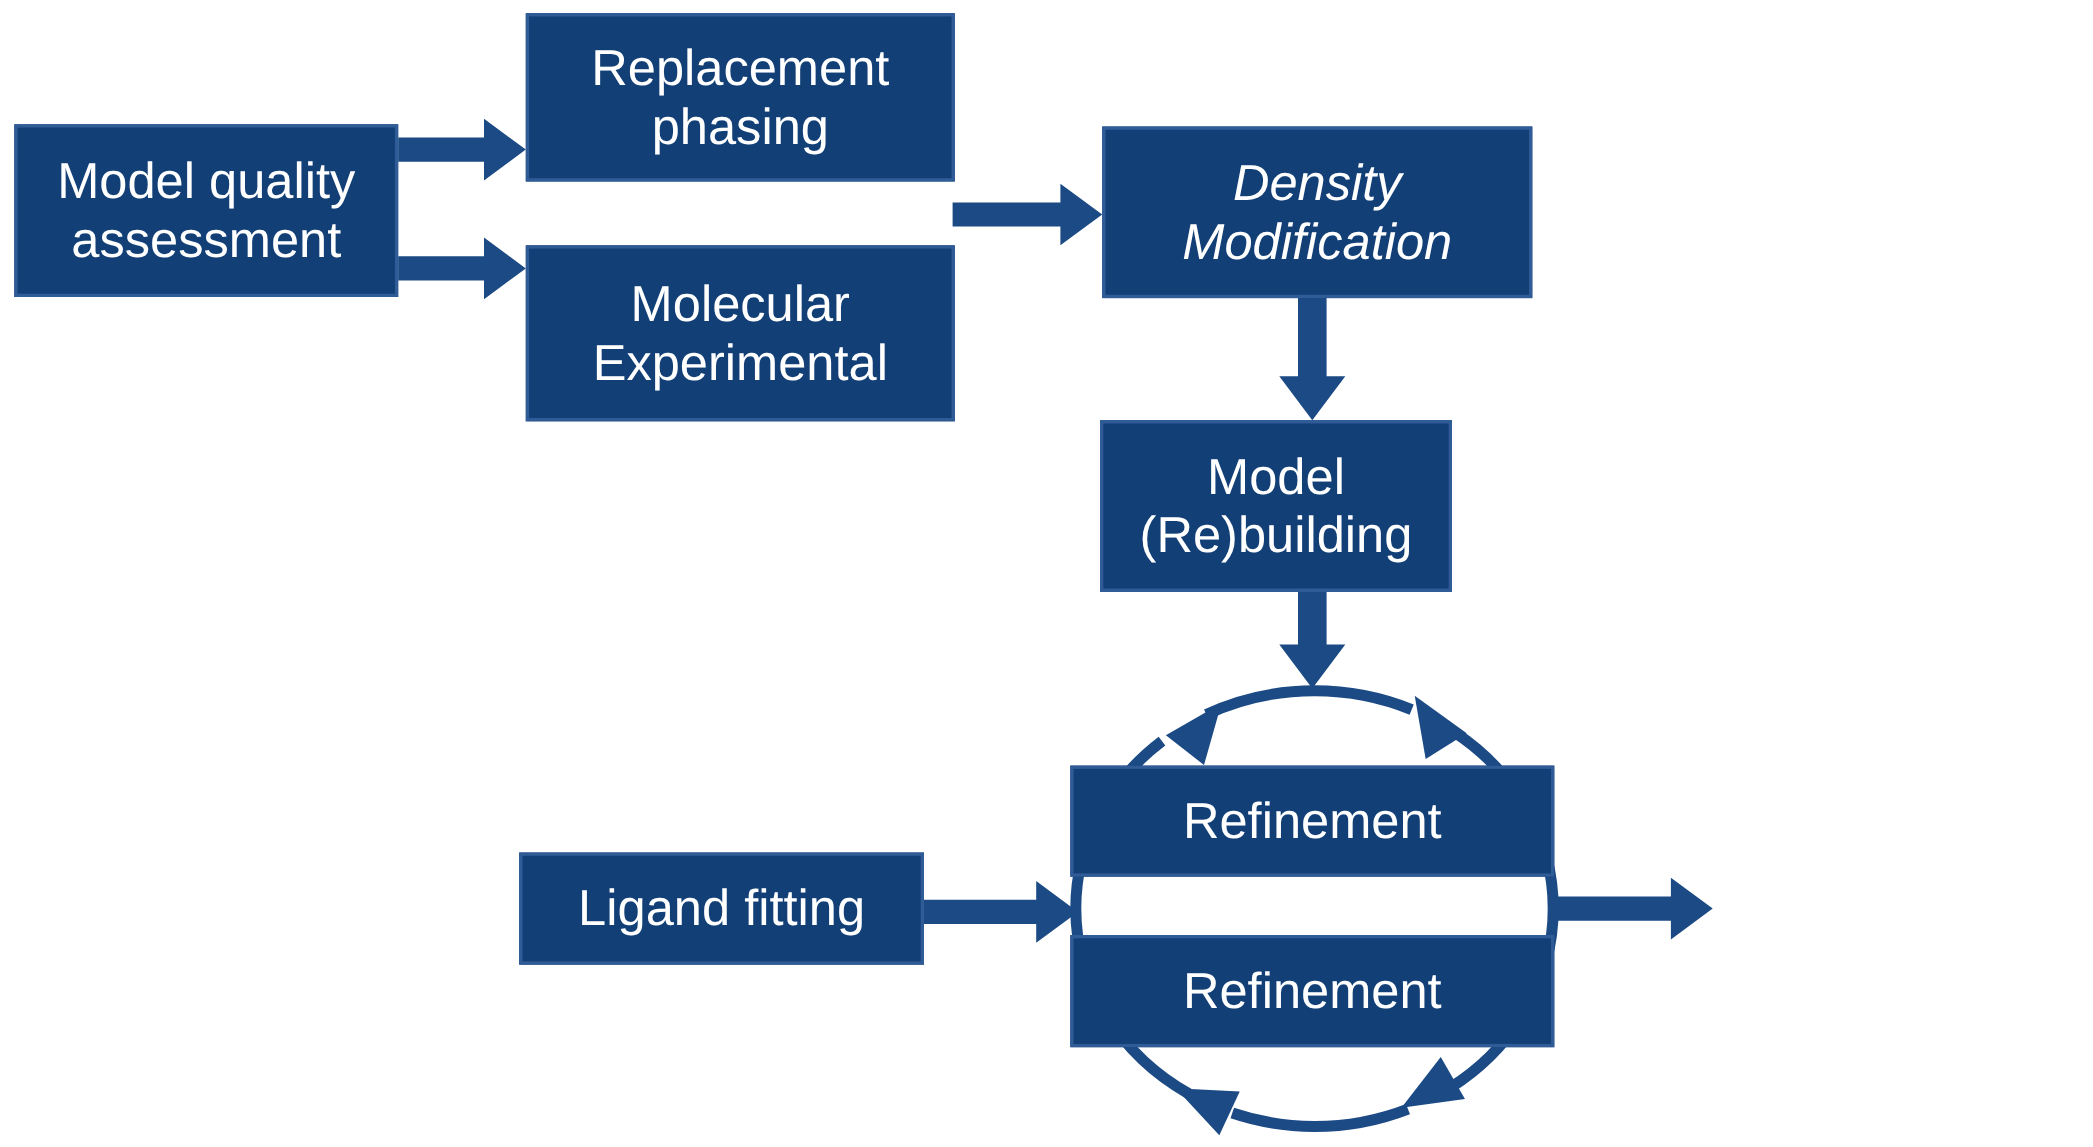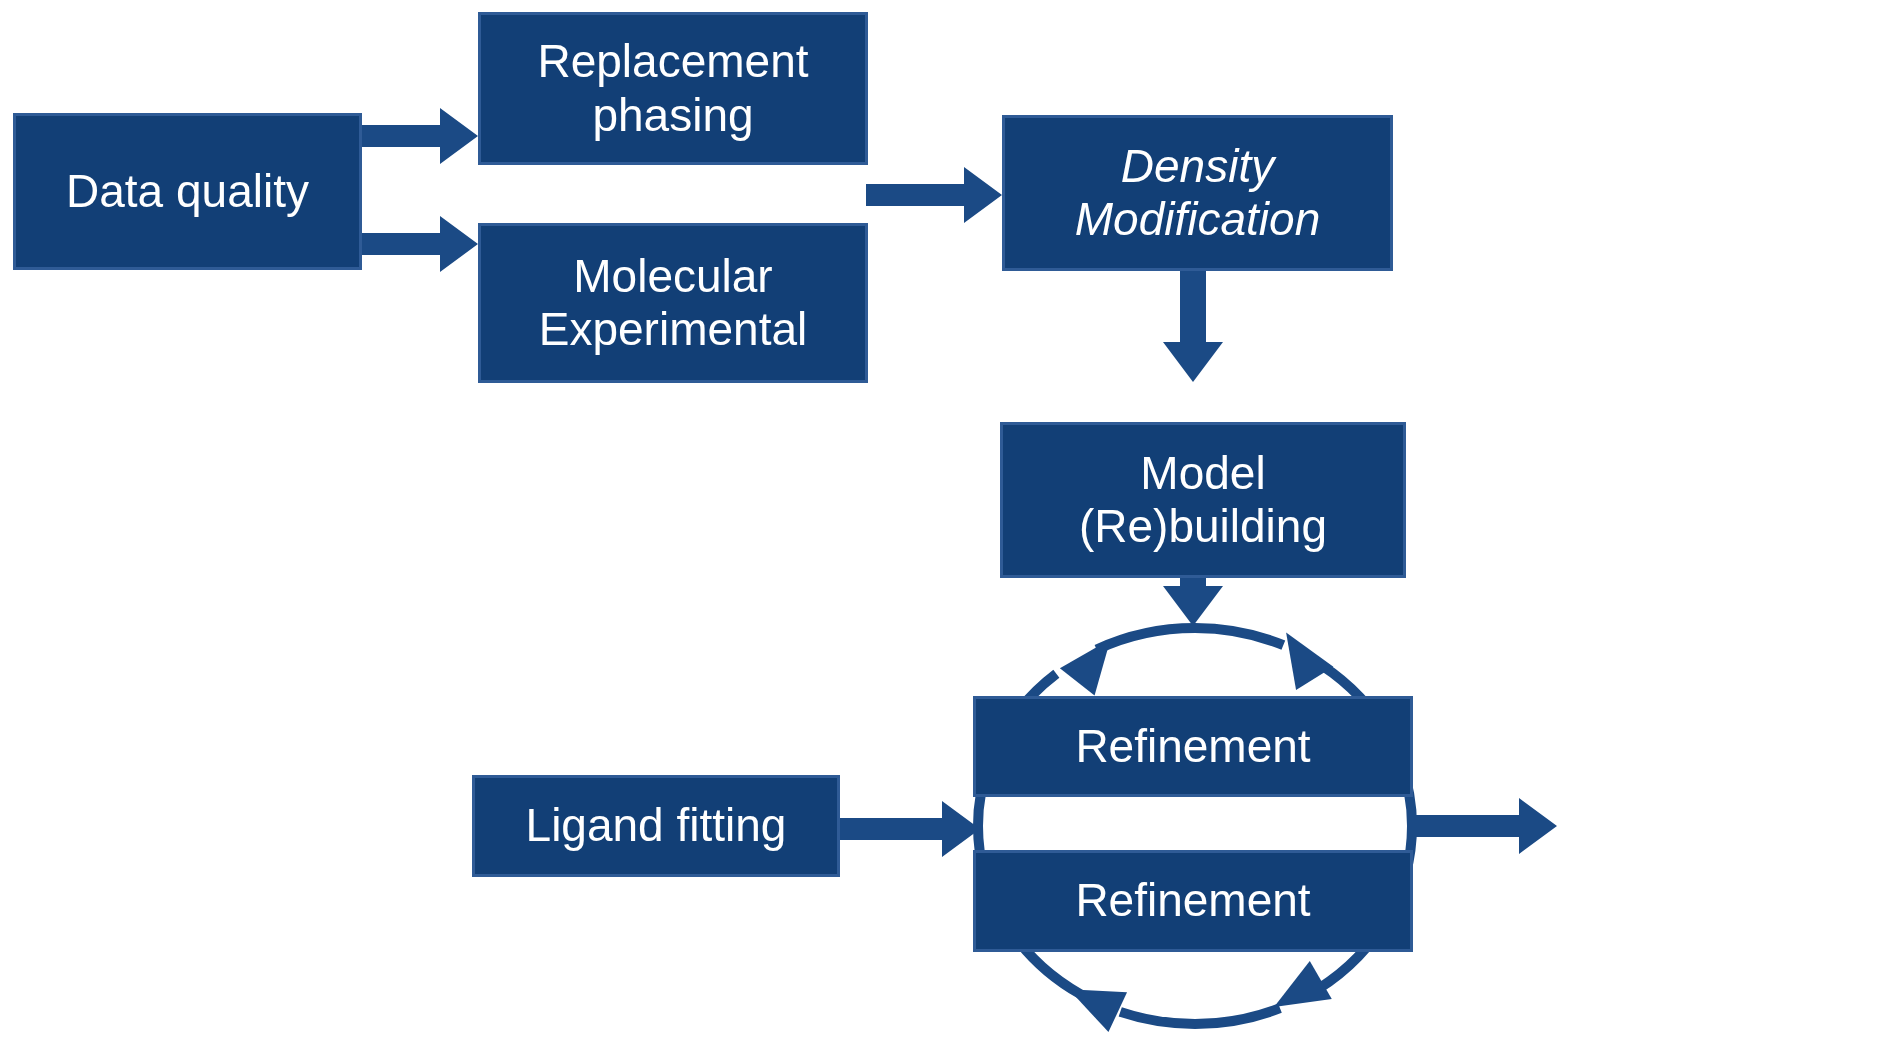--- a/index.html
+++ b/index.html
@@ -27,21 +27,21 @@
     display:flex;flex-direction:column;
     align-items:center;justify-content:center;
     text-align:center;
     font-size:46px;line-height:1.16;
     white-space:nowrap;
   }
   .n-dqa{left:13px;top:113px;width:349px;height:157px;}
   .n-exp{left:478px;top:12px;width:390px;height:153px;}
   .n-mol{left:478px;top:223px;width:390px;height:160px;}
   .n-den{left:1002px;top:115px;width:391px;height:156px;font-style:italic;}
-  .n-mod{left:1000px;top:382px;width:406px;height:156px;margin-top:40px;}
+  .n-mod{left:1000px;top:382px;width:320px;height:156px;}
   .n-ref{left:973px;top:696px;width:440px;height:101px;}
   .n-val{left:973px;top:850px;width:440px;height:102px;}
   .n-lig{left:472px;top:775px;width:368px;height:102px;text-align:right;}
   .n-dep{left:1557px;top:775px;width:331px;height:105px;}
   .conn{fill:var(--connector);}
   .cycle-arc{fill:none;stroke:var(--connector);stroke-width:10;}
 </style>
 </head>
 <body>
 
@@ -59,21 +59,22 @@
     <path class="conn" d="M362,125 H440 V108 L478,136 L440,164 V147 H362 Z"></path>
     <path class="conn" d="M362,233 H440 V216 L478,244 L440,272 V255 H362 Z"></path>
     <path class="conn" d="M866,184 H964 V167 L1002,195 L964,223 V206 H866 Z"></path>
     <path class="conn" d="M1180,271 V342 H1163 L1193,382 L1223,342 H1206 V271 Z"></path>
     <path class="conn" d="M1180,538 V586 H1163 L1193,626 L1223,586 H1206 V538 Z"></path>
     <path class="conn" d="M840,818 H942 V801 L980,829 L942,857 V840 H840 Z"></path>
     <path class="conn" d="M1413,815 H1519 V798 L1557,826 L1519,854 V837 H1413 Z"></path>
   </svg>
 
   <div class="node n-dqa">
-    <span>Data quality</span>
+    <span>Model quality</span>
+    <span>assessment</span>
   </div>
 
   <div class="node n-exp">
     <span>Replacement</span>
     <span>phasing</span>
   </div>
 
   <div class="node n-mol">
     <span>Molecular</span>
     <span>Experimental</span>

